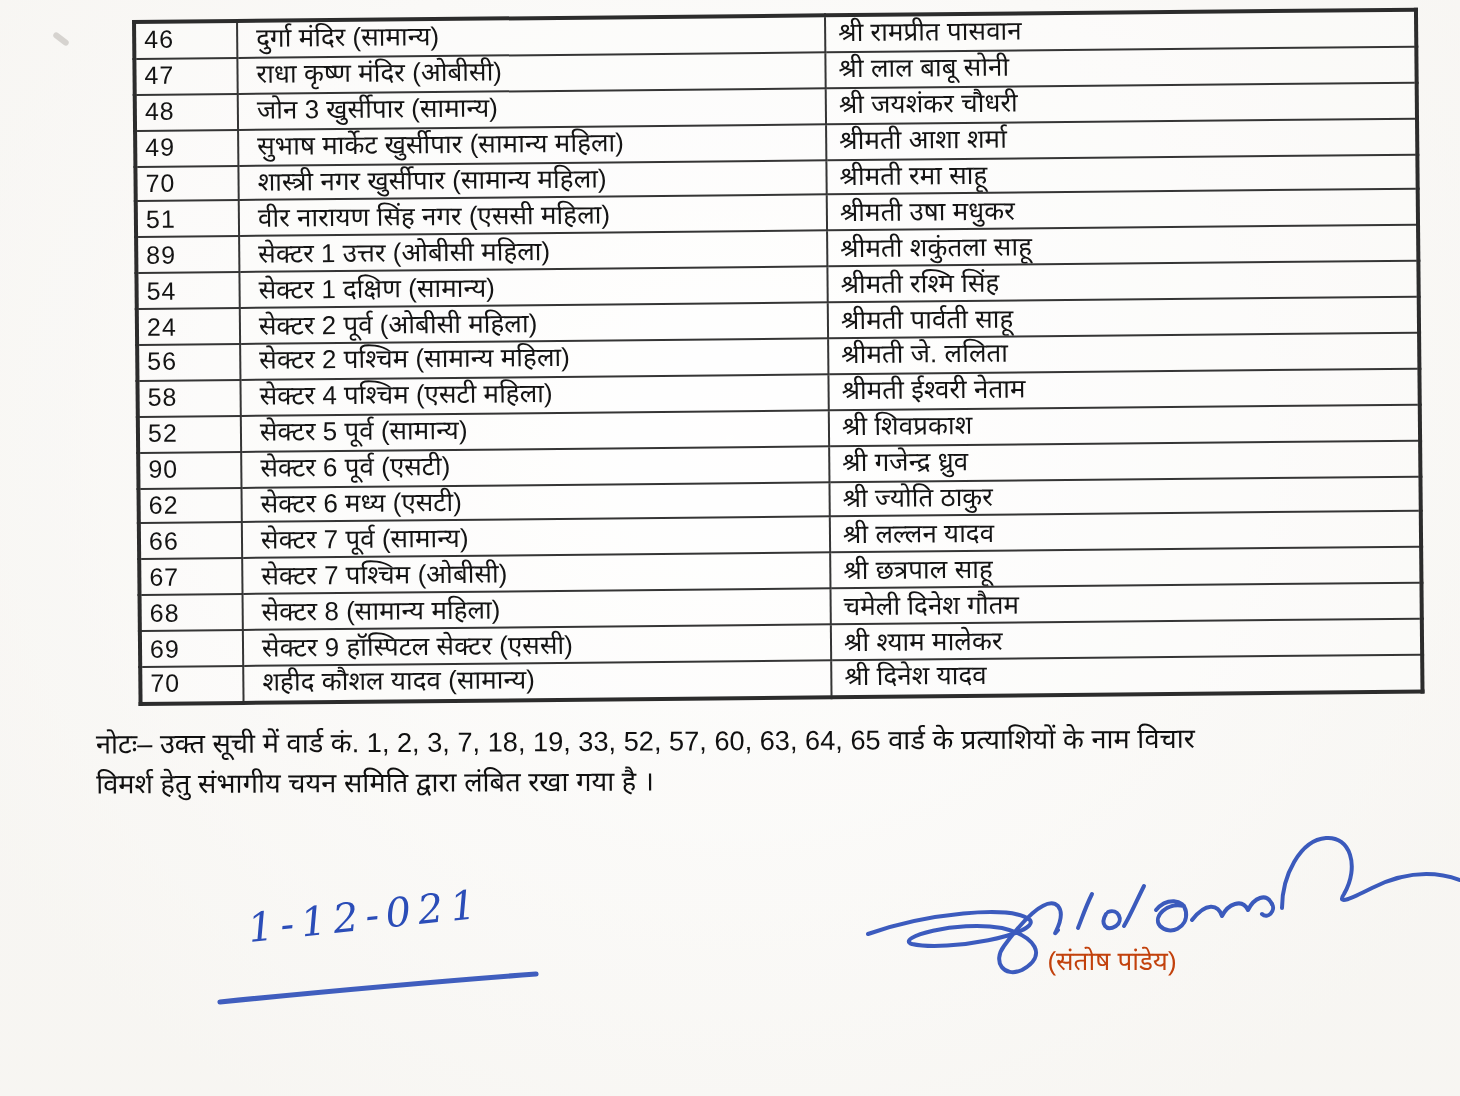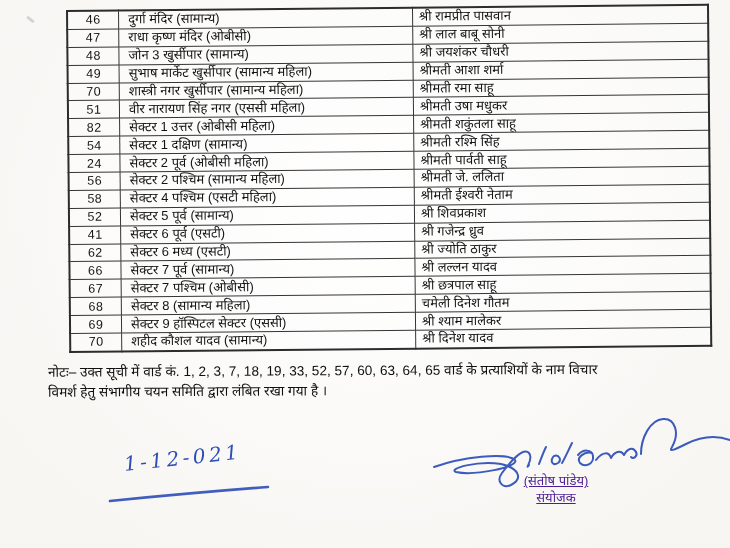--- a/index.html
+++ b/index.html
@@ -17,21 +17,21 @@
 
   
   .scan-table{
     position:absolute;left:66px;top:10px;width:643px;
     transform:rotate(-0.55deg);transform-origin:0 0;
   }
   table{border-collapse:collapse;width:643px;table-layout:fixed;
     border:2px solid #2c2c2c;background:rgba(255,255,255,.35);}
   td{border:1px solid #353535;height:16.9px;padding:0 4px;
     font-size:13px;line-height:16px;white-space:nowrap;overflow:hidden;color:#141414;}
-  td.serial{width:42px;text-align:center;font-size:12.5px;letter-spacing:.5px;}
+  td.serial{width:42px;text-align:left;font-size:12.5px;letter-spacing:.5px;}
   td.ward{width:280px;padding-left:9px;}
   td.cand{padding-left:6px;}
 
   
   .note{
     position:absolute;left:48px;top:361px;width:662px;
     font-size:13.6px;line-height:19.5px;color:#101010;font-weight:500;
     transform:rotate(-0.3deg);
   }
 
@@ -42,21 +42,21 @@
     transform:rotate(-6deg);transform-origin:0 50%;
     font-family:"DejaVu Serif","Liberation Serif",serif;
   }
 
   
   .ink-svg{position:absolute;left:0;top:405px;width:730px;height:143px;pointer-events:none;}
 
   
   .sig-block{
     position:absolute;left:451px;top:473px;width:210px;
-    text-align:center;font-size:13px;line-height:16.5px;color:#4c1d95;text-decoration:underline;
+    text-align:center;font-size:13px;line-height:16.5px;color:#c2410c;
   }
   .sig-block .line{white-space:nowrap;}
 </style>
 </head>
 <body>
 
 <div class="speck"></div>
 
 <div class="scan-table">
   <table>
@@ -85,21 +85,21 @@
           <td class="serial">70</td>
           <td class="ward">शास्त्री नगर खुर्सीपार (सामान्य महिला)</td>
           <td class="cand">श्रीमती रमा साहू</td>
         </tr>
         <tr>
           <td class="serial">51</td>
           <td class="ward">वीर नारायण सिंह नगर (एससी महिला)</td>
           <td class="cand">श्रीमती उषा मधुकर</td>
         </tr>
         <tr>
-          <td class="serial">82</td>
+          <td class="serial">89</td>
           <td class="ward">सेक्टर 1 उत्तर (ओबीसी महिला)</td>
           <td class="cand">श्रीमती शकुंतला साहू</td>
         </tr>
         <tr>
           <td class="serial">54</td>
           <td class="ward">सेक्टर 1 दक्षिण  (सामान्य)</td>
           <td class="cand">श्रीमती रश्मि सिंह</td>
         </tr>
         <tr>
           <td class="serial">24</td>
@@ -115,21 +115,21 @@
           <td class="serial">58</td>
           <td class="ward">सेक्टर 4 पश्चिम (एसटी महिला)</td>
           <td class="cand">श्रीमती ईश्वरी नेताम</td>
         </tr>
         <tr>
           <td class="serial">52</td>
           <td class="ward">सेक्टर 5 पूर्व (सामान्य)</td>
           <td class="cand">श्री शिवप्रकाश</td>
         </tr>
         <tr>
-          <td class="serial">41</td>
+          <td class="serial">90</td>
           <td class="ward">सेक्टर 6 पूर्व (एसटी)</td>
           <td class="cand">श्री गजेन्द्र ध्रुव</td>
         </tr>
         <tr>
           <td class="serial">62</td>
           <td class="ward">सेक्टर 6 मध्य (एसटी)</td>
           <td class="cand">श्री ज्योति ठाकुर</td>
         </tr>
         <tr>
           <td class="serial">66</td>
@@ -178,14 +178,13 @@
     <path d="M 596 55 C 603 46, 609 47, 611 53 C 614 47, 621 44, 624 50 C 627 44, 633 41, 636 47"></path>
     <path d="M 636 47 C 638 50, 634 55, 631 52"></path>
     <path d="M 641 49 C 641 33, 650 15, 663 14 C 675 13, 680 28, 672 42 C 668 48, 676 44, 686 39 C 702 31, 716 30, 730 35"></path>
   </g>
 </svg>
 
 <div class="hand-date" style="color:#2b4db8">1-12-021</div>
 
 <div class="sig-block">
   <div class="line">(संतोष पांडेय)</div>
-  <div class="line">संयोजक</div>
 </div>
 
 </body></html>

